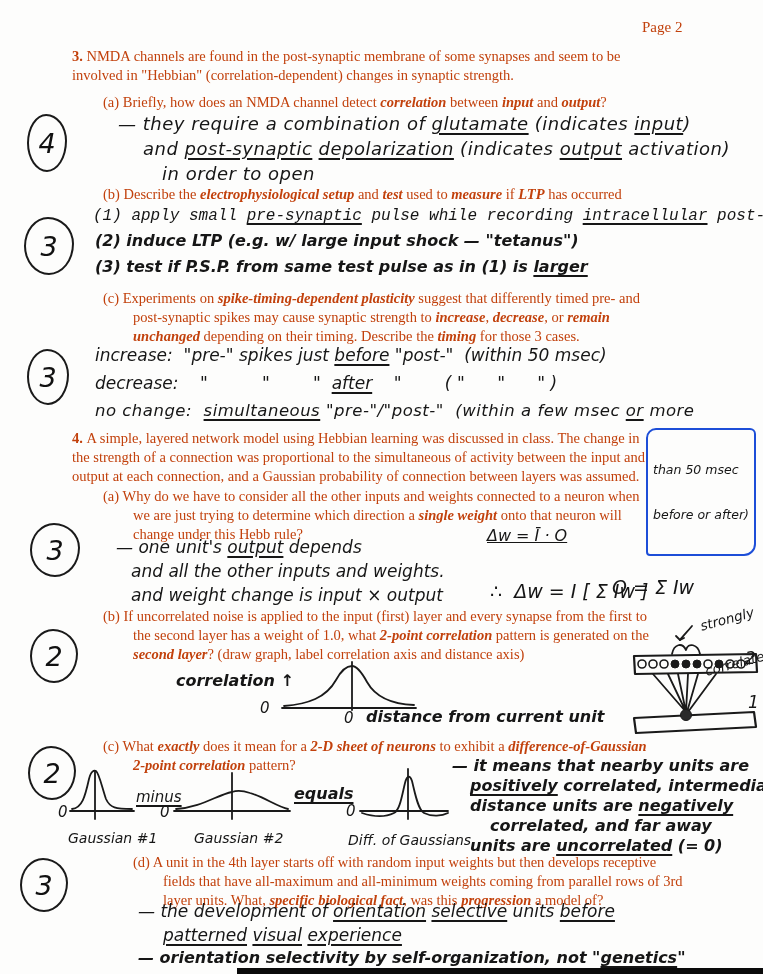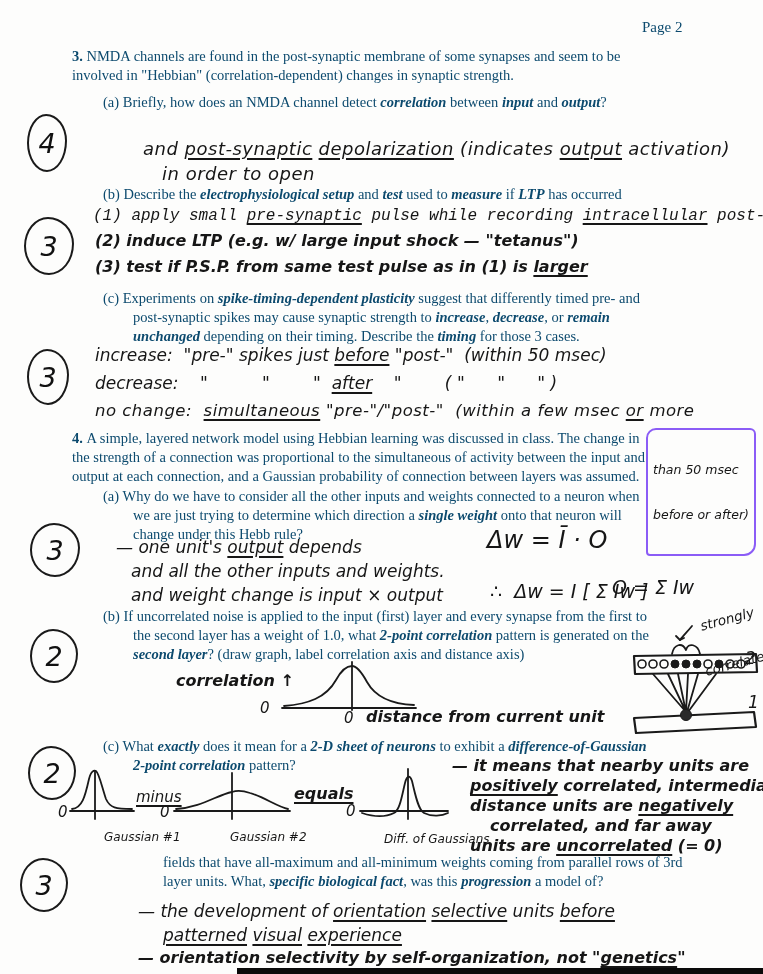--- a/index.html
+++ b/index.html
@@ -1,32 +1,32 @@
 <!DOCTYPE html>
 <html><head>
 <meta charset="utf-8">
 <style>
   html,body{margin:0;padding:0;background:#e8e8e8;}
   .page{position:relative;width:763px;height:974px;background:#fdfdfc;overflow:hidden;
         font-family:"Liberation Serif",serif;color:#0d0d0d;}
   .abs{position:absolute;}
-  .printed{font-family:"Liberation Serif",serif;font-size:14.5px;line-height:19px;color:#0c4a6e;}
+  .printed{font-family:"Liberation Serif",serif;font-size:14.5px;line-height:19px;color:#c2410c;}
   .printed .b{font-weight:700;}
   .printed .bi{font-weight:700;font-style:italic;}
   .ind{padding-left:30px;}
   .hand{font-family:"DejaVu Sans",sans-serif;font-style:italic;color:#161616;white-space:pre;}
   .hand .u{text-decoration:underline;text-underline-offset:3px;text-decoration-thickness:1.5px;}
-  .h20{font-size:24px;} .h19{font-size:19px;} .h18{font-size:18px;letter-spacing:.5px;}
+  .h20{font-size:16px;text-decoration:underline;} .h19{font-size:19px;} .h18{font-size:18px;letter-spacing:.5px;}
   .h17{font-size:17px;} .h165{font-size:16.5px;letter-spacing:.5px;} .h16{font-size:16px;font-weight:bold;}
-  .h15{font-size:15px;} .h145{font-size:16px;font-family:Liberation Mono, monospace;} .h14{font-size:12px;margin-left:36px;} .h13{font-size:13.5px;}
+  .h15{font-size:15px;} .h145{font-size:16px;font-family:Liberation Mono, monospace;} .h14{font-size:14px;} .h13{font-size:13.5px;}
   .score{position:absolute;border:2.5px solid #1a1a1a;
          border-radius:48% 52% 50% 50% / 50% 46% 54% 50%;
          display:flex;align-items:center;justify-content:center;
          font-family:"DejaVu Sans",sans-serif;font-style:italic;font-size:27px;color:#111;}
-  .notebox{position:absolute;border:2px solid #8b5cf6;border-radius:10px 6px 12px 4px;
+  .notebox{position:absolute;border:2px solid #1d4ed8;border-radius:10px 6px 12px 4px;
            padding:2px 5px;font-size:12.5px;line-height:15px;white-space:pre;}
   .rot{transform:rotate(-15deg);transform-origin:left top;line-height:15px;}
   svg{position:absolute;overflow:visible;}
   svg path, svg line{stroke:#1a1a1a;fill:none;stroke-width:1.8;stroke-linecap:round;stroke-linejoin:round;}
   svg .thick{stroke-width:2.2;}
   .strip{position:absolute;background:#0a0a0a;}
 </style>
 </head>
 <body>
 
@@ -35,20 +35,21 @@
   <div class="abs printed" style="left:642px;top:18px;font-size:15px">Page 2</div>
 
   <div class="abs printed" style="left:72px;top:47px;width:640px">
     <div><span class="b">3. </span><span>NMDA channels are found in the post-synaptic membrane of some synapses and seem to be</span></div>
     <div><span>involved in "Hebbian" (correlation-dependent) changes in synaptic strength.</span></div>
   </div>
 
   <div class="abs printed" style="left:103px;top:93px"><span>(a) Briefly, how does an NMDA channel detect </span><span class="bi">correlation</span><span> between </span><span class="bi">input</span><span> and </span><span class="bi">output</span><span>?</span></div>
 
   <div class="score" style="left:27px;top:114px;width:36px;height:54px">4</div>
+  <div class="abs hand h18" style="left:118px;top:113px"><span>— they require a combination of </span><span class="u">glutamate</span><span> (indicates </span><span class="u">input</span><span>)</span></div>
   <div class="abs hand h18" style="left:143px;top:138px"><span>and </span><span class="u">post-synaptic</span><span> </span><span class="u">depolarization</span><span> (indicates </span><span class="u">output</span><span> activation)</span></div>
   <div class="abs hand h18" style="left:162px;top:163px"><span>in order to open</span></div>
 
   <div class="abs printed" style="left:103px;top:185px"><span>(b) Describe the </span><span class="bi">electrophysiological setup</span><span> and </span><span class="bi">test</span><span> used to </span><span class="bi">measure</span><span> if </span><span class="bi">LTP</span><span> has occurred</span></div>
 
   <div class="score" style="left:24px;top:217px;width:46px;height:54px">3</div>
   <div class="abs hand h145" style="left:93px;top:207px"><span>(1) apply small </span><span class="u">pre-synaptic</span><span> pulse while recording </span><span class="u">intracellular</span><span> post-synaptic potential</span></div>
   <div class="abs hand h16" style="left:95px;top:231px"><span>(2) induce LTP (e.g. w/ large input shock — "tetanus")</span></div>
   <div class="abs hand h16" style="left:95px;top:257px"><span>(3) test if P.S.P. from same test pulse as in (1) is </span><span class="u">larger</span></div>
 
@@ -159,20 +160,21 @@
     <path d="M356,4 L356,54"></path>
   </svg>
 
   <div class="abs hand h16" style="left:470px;top:776px"><span class="u">positively</span><span> correlated, intermediate</span></div>
   <div class="abs hand h16" style="left:452px;top:756px"><span>— it means that nearby units are</span></div>
   <div class="abs hand h16" style="left:470px;top:796px"><span>distance units are </span><span class="u">negatively</span></div>
   <div class="abs hand h16" style="left:490px;top:816px"><span>correlated, and far away</span></div>
   <div class="abs hand h16" style="left:470px;top:836px"><span>units are </span><span class="u">uncorrelated</span><span> (= 0)</span></div>
 
   <div class="abs printed" style="left:133px;top:853px;width:600px">
+    <div><span>(d) A unit in the 4th layer starts off with random input weights but then develops receptive</span></div>
     <div class="ind"><span>fields that have all-maximum and all-minimum weights coming from parallel rows of 3rd</span></div>
     <div class="ind"><span>layer units. What, </span><span class="bi">specific biological fact</span><span>, was this </span><span class="bi">progression</span><span> a model of?</span></div>
   </div>
 
   <div class="score" style="left:20px;top:858px;width:44px;height:50px">3</div>
   <div class="abs hand h17" style="left:138px;top:901px"><span>— the development of </span><span class="u">orientation</span><span> </span><span class="u">selective</span><span> units </span><span class="u">before</span></div>
   <div class="abs hand h17" style="left:163px;top:925px"><span class="u">patterned</span><span> </span><span class="u">visual</span><span> </span><span class="u">experience</span></div>
   <div class="abs hand h16" style="left:138px;top:948px"><span>— orientation selectivity by self-organization, not "</span><span class="u">genetics</span><span>"</span></div>
 
   <div class="strip" style="left:237px;top:968px;width:526px;height:6px"></div>

